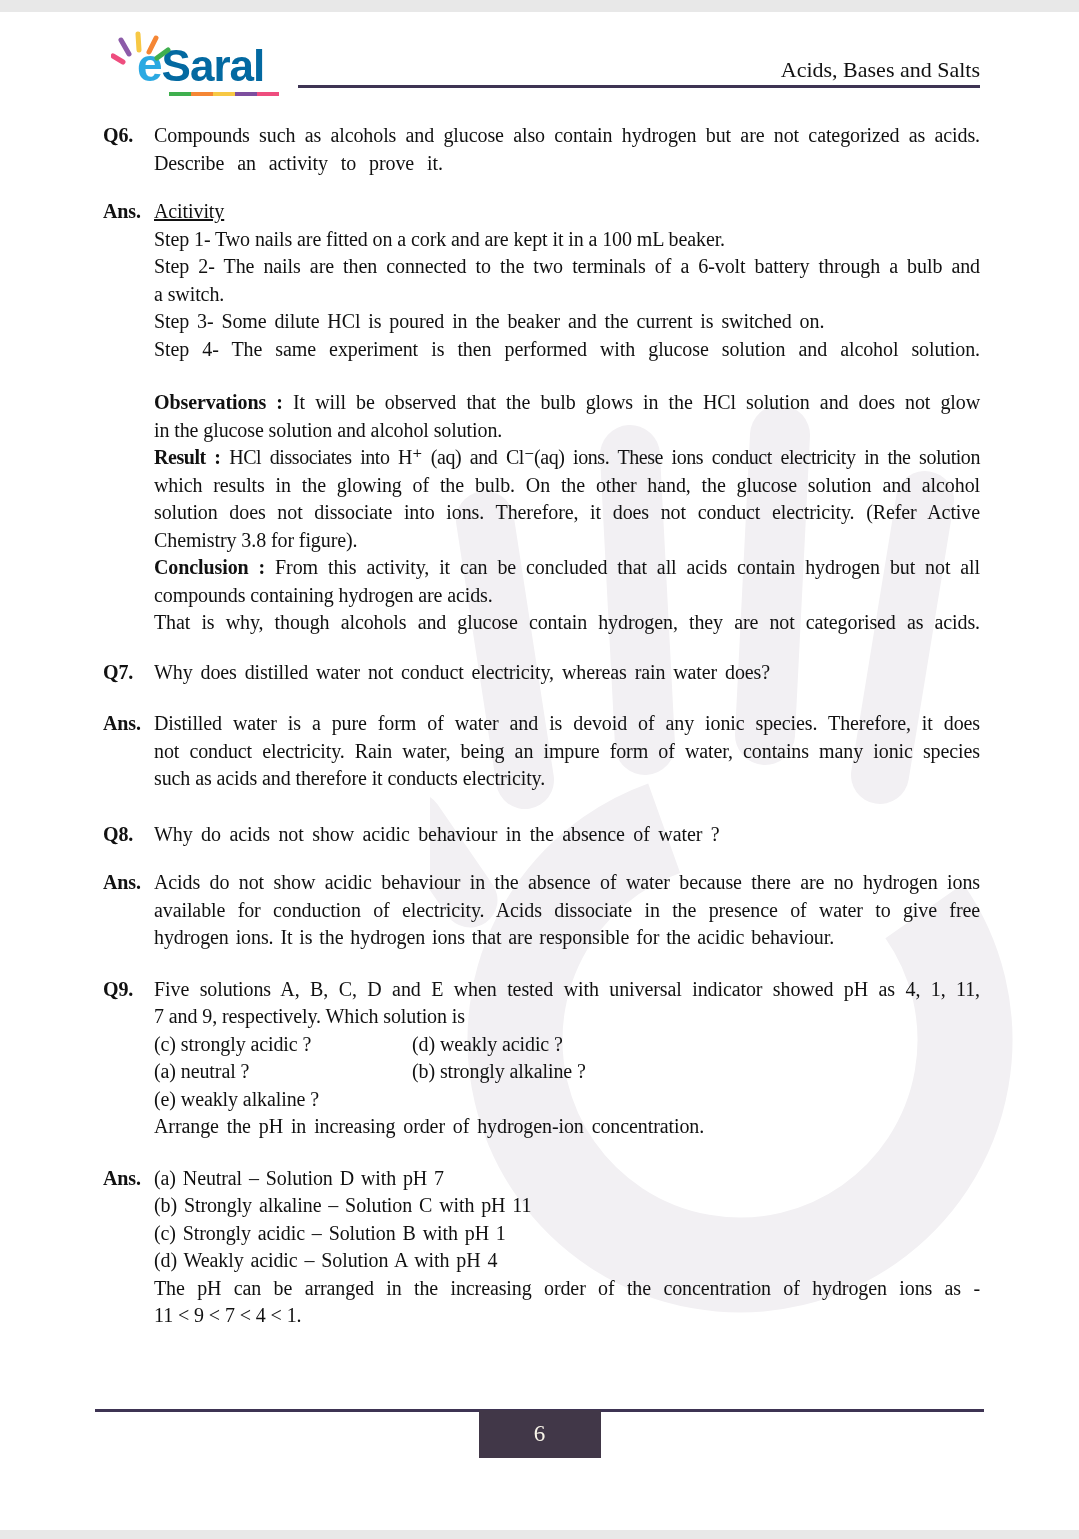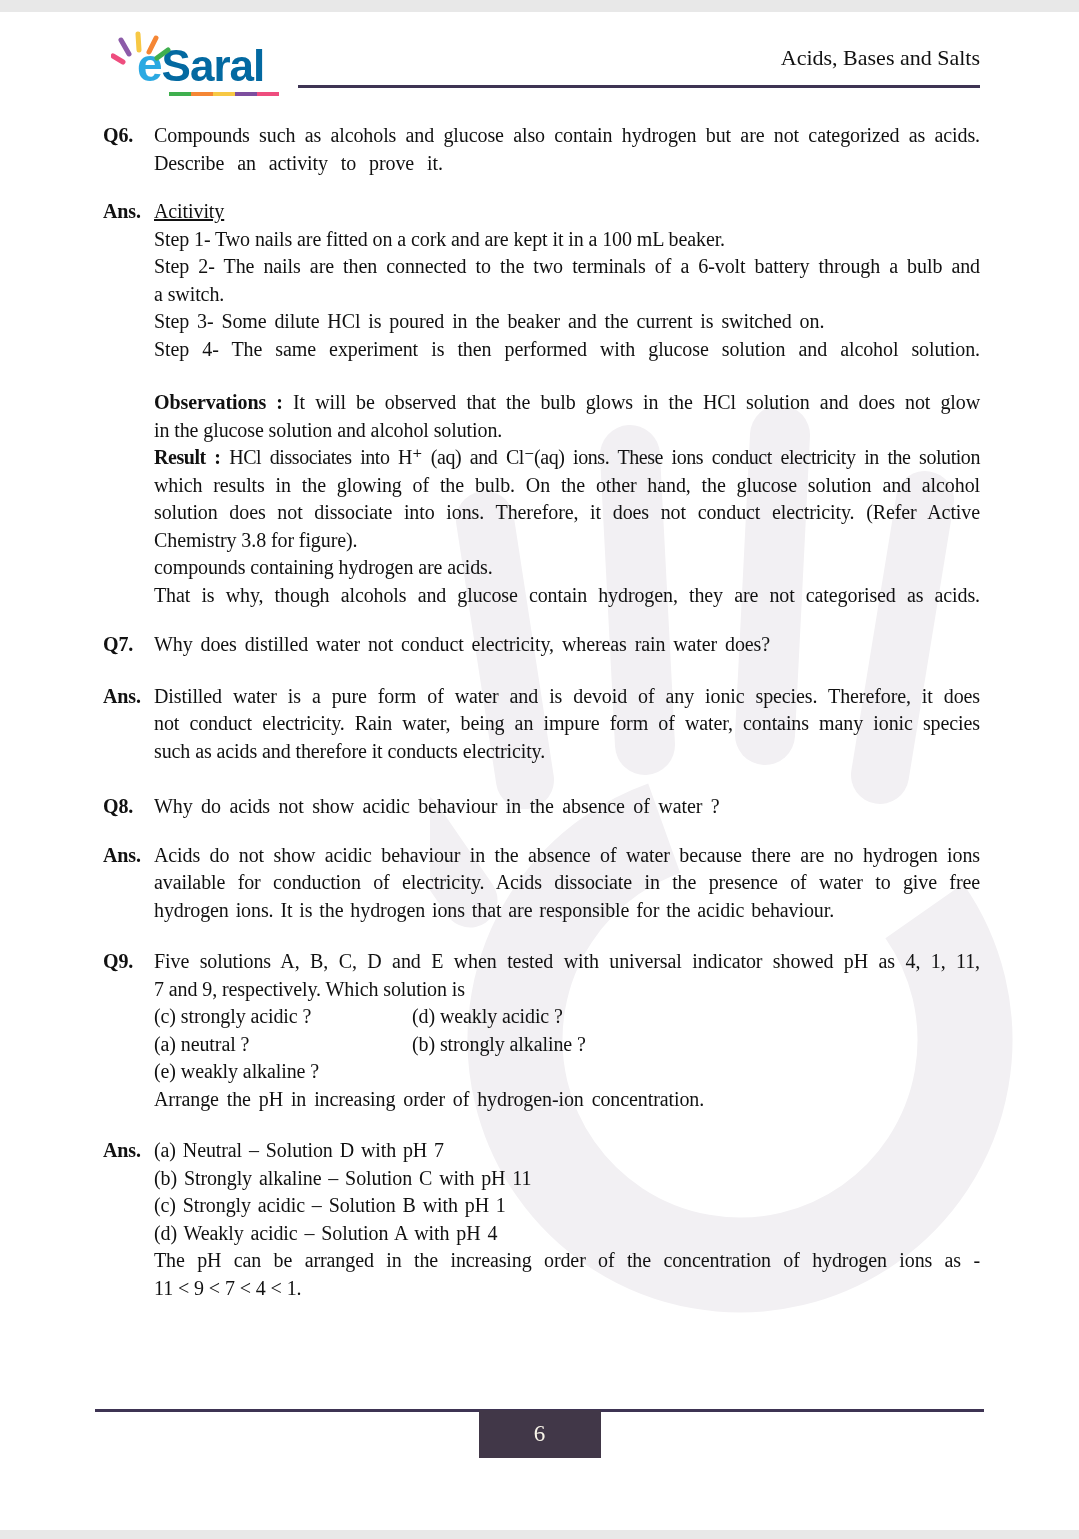--- a/index.html
+++ b/index.html
@@ -34,21 +34,21 @@
   .logo-underline span{display:block;width:22px;height:4px;}
   .seg-green{background:#3faf4e;}
   .seg-orange{background:#f58634;}
   .seg-yellow{background:#f7c844;}
   .seg-purple{background:#7d4e9e;}
   .seg-pink{background:#ee4d7e;}
   .header-rule{
     flex:1;margin-left:34px;
     border-bottom:3px solid #3e3453;
     text-align:right;
-    padding-bottom:14px;
+    padding-bottom:2px;
     font-size:22px;
   }
 
   
   .block{display:grid;grid-template-columns:51px 1fr;}
   .qlabel{font-weight:bold;}
   .line,.jline,.qlabel{font-size:20px;line-height:27.5px;letter-spacing:-0.1px;}
   .jline{text-align:justify;text-align-last:justify;}
   .tight{letter-spacing:-0.45px;}
   .ws40{word-spacing:0.40em;}
@@ -138,20 +138,21 @@
       <div class="line">a switch.</div>
       <div class="line ws15">Step 3- Some dilute HCl is poured in the beaker and the current is switched on.</div>
       <div class="jline">Step 4- The same experiment is then performed with glucose solution and alcohol solution.</div>
       <div class="spacer"></div>
       <div class="jline"><b>Observations :</b> <span>It will be observed that the bulb glows in the HCl solution and does not glow</span></div>
       <div class="line">in the glucose solution and alcohol solution.</div>
       <div class="jline tight"><b>Result :</b> <span>HCl dissociates into H⁺ (aq) and Cl⁻(aq) ions. These ions conduct electricity in the solution</span></div>
       <div class="jline">which results in the glowing of the bulb. On the other hand, the glucose solution and alcohol</div>
       <div class="jline">solution does not dissociate into ions. Therefore, it does not conduct electricity. (Refer Active</div>
       <div class="line">Chemistry 3.8 for figure).</div>
+      <div class="jline"><b>Conclusion :</b> <span>From this activity, it can be concluded that all acids contain hydrogen but not all</span></div>
       <div class="line">compounds containing hydrogen are acids.</div>
       <div class="jline">That is why, though alcohols and glucose contain hydrogen, they are not categorised as acids.</div>
     </div>
   </div>
 
   <div class="block mt22">
     <div class="qlabel">Q7.</div>
     <div class="line ws15">Why does distilled water not conduct electricity, whereas rain water does?</div>
   </div>
 

